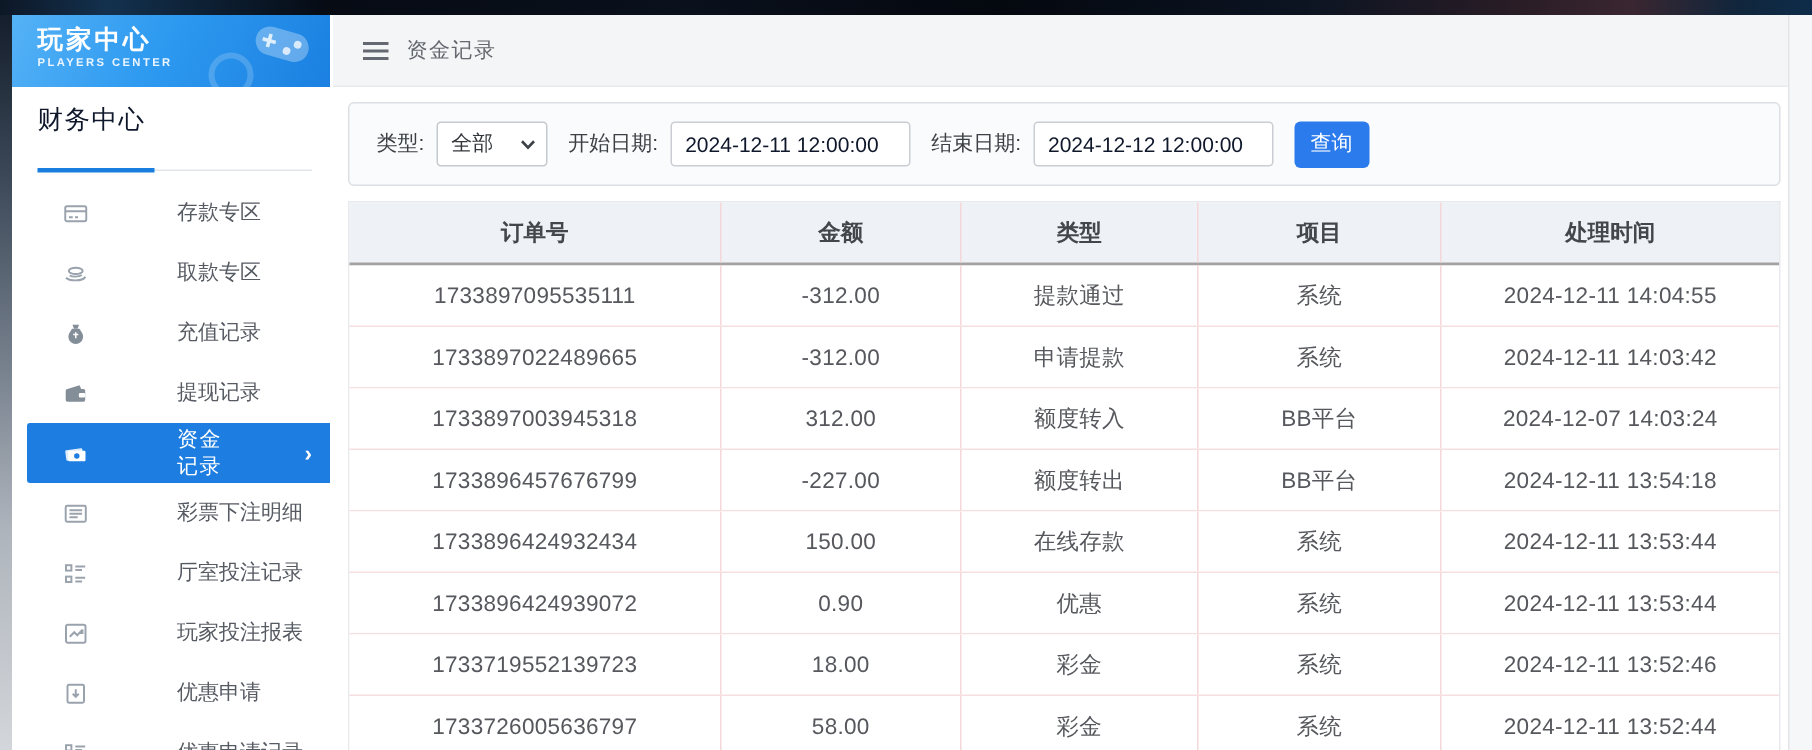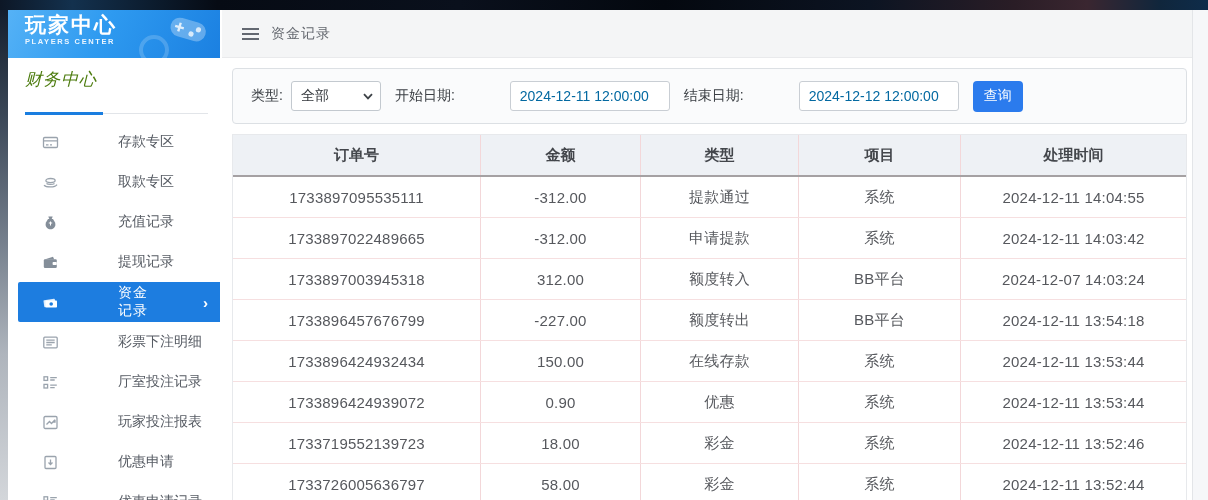--- a/index.html
+++ b/index.html
@@ -10,25 +10,25 @@
   
   .top-strip { left:0; top:0; width:1208px; height:10px;
     background:linear-gradient(90deg,#0d1726 0%,#13314e 6%,#060b14 18%,#0a101c 38%,#04080f 55%,#0c1422 72%,#2a1d26 84%,#3a2630 90%,#10263c 96%,#0e2c4a 100%); }
   .left-strip { left:0; top:10px; width:8px; height:490px;
     background:linear-gradient(180deg,#141e2c 0%,#3c4858 22%,#77818e 48%,#aeb4bc 70%,#d3d6da 100%); }
 
   
   .sidebar { left:8px; top:10px; width:212px; height:490px; background:#fff; }
   .brand { position:relative; height:48px; overflow:hidden; padding:7px 0 0 17px;
     background:linear-gradient(115deg,#55b2f6 0%,#2e9af0 45%,#1b80e1 100%); }
-  .brand-title { color:#fff; font-size:21px; font-weight:bold; letter-spacing:2px; line-height:20px;font-family:Liberation Mono, monospace; }
+  .brand-title { color:#fff; font-size:17px; font-weight:bold; letter-spacing:2px; line-height:20px; }
   .brand-sub { color:#eaf5ff; font-size:7.5px; letter-spacing:1.6px; font-weight:bold; }
   .brand-art { position:absolute; right:6px; top:2px; }
   .section { margin:10px 12px 0 17px; height:46px; position:relative; }
-  .section-label { color:#4d7c0f; font-size:17px; letter-spacing:1px;font-style:italic; }
+  .section-label { color:#0f172a; font-size:17px; letter-spacing:1px; }
   .section-line { position:absolute; left:0; right:0; bottom:0; height:1px; background:#e2e5e9; }
   .section-line-accent { position:absolute; left:0; bottom:-1px; width:78px; height:3px; background:#1a7ee0; }
   .nav { margin-top:8px; }
   .nav-item { height:40px; display:flex; align-items:center; padding-left:34px; cursor:pointer;
     color:#565b63; font-size:14px;gap:48px; }
   .nav-item .ic { width:17px; height:17px; margin-right:11px; flex:0 0 17px; }
   .nav-item.active { background:#1d7de0; color:#fff; margin-left:10px; padding-left:24px; border-radius:2px 0 0 2px; }
   .nav-item.active .label { letter-spacing:1px; }
   .nav-chevron { margin-left:auto; margin-right:12px; color:#fff; font-size:15px; font-weight:bold; }
 
@@ -36,26 +36,26 @@
   .content { left:222px; top:10px; width:970px; height:490px; background:#fff; }
   .topbar { height:48px; background:#f4f5f6; border-bottom:1px solid #e9eaec;
     display:flex; align-items:center; padding-left:20px; }
   .burger { width:17px; margin-right:12px; cursor:pointer; }
   .burger i { display:block; height:2px; background:#636871; margin:3px 0; }
   .crumb { color:#64686f; font-size:14px; letter-spacing:1px; }
 
   .filter-card { margin:10px 5px 0 10px; height:56px; background:#fafbfc;
     border:1px solid #dce0e4; border-radius:4px; display:flex; align-items:center; padding:0 18px; }
   .f-label { font-size:14px; color:#3c4045; margin-right:8px; }
-  .select { width:90px; height:30px; background:#fff; border:1px solid #c3c9cf; border-radius:3px;
+  .select { width:74px; height:30px; background:#fff; border:1px solid #c3c9cf; border-radius:3px;
     display:flex; align-items:center; justify-content:space-between; padding:0 7px 0 9px;
     font-size:14px; color:#33373c; margin-right:14px; cursor:pointer; }
   .f-input { width:160px; height:30px; border:1px solid #c9ced4; border-radius:3px; background:#fff;
-    font-size:14px; color:#0369a1; padding:0 9px; margin-right:14px;
-    font-family:"Liberation Sans","DejaVu Sans",sans-serif;margin-left:47px; }
+    font-size:14px; color:#0f172a; padding:0 9px; margin-right:14px;
+    font-family:"Liberation Sans","DejaVu Sans",sans-serif; }
   .btn-primary { width:50px; height:31px; background:#2b7bed; color:#fff; border:none; border-radius:4px;
     font-size:14px; cursor:pointer; font-family:inherit; }
 
   
   .table { margin:10px 5px 0 10px; border:1px solid #e7e9ec; border-bottom:none; }
   .tr { display:grid; grid-template-columns:248px 160px 158px 162px 1fr; }
   .th,.td { height:40px; display:flex; align-items:center; justify-content:center;
     border-right:1px solid #f3d7d9; font-size:15px; }
   .th:last-child,.td:last-child { border-right:none; }
   .thead { background:#eef1f5; border-bottom:2px solid #a5a1a3; }

